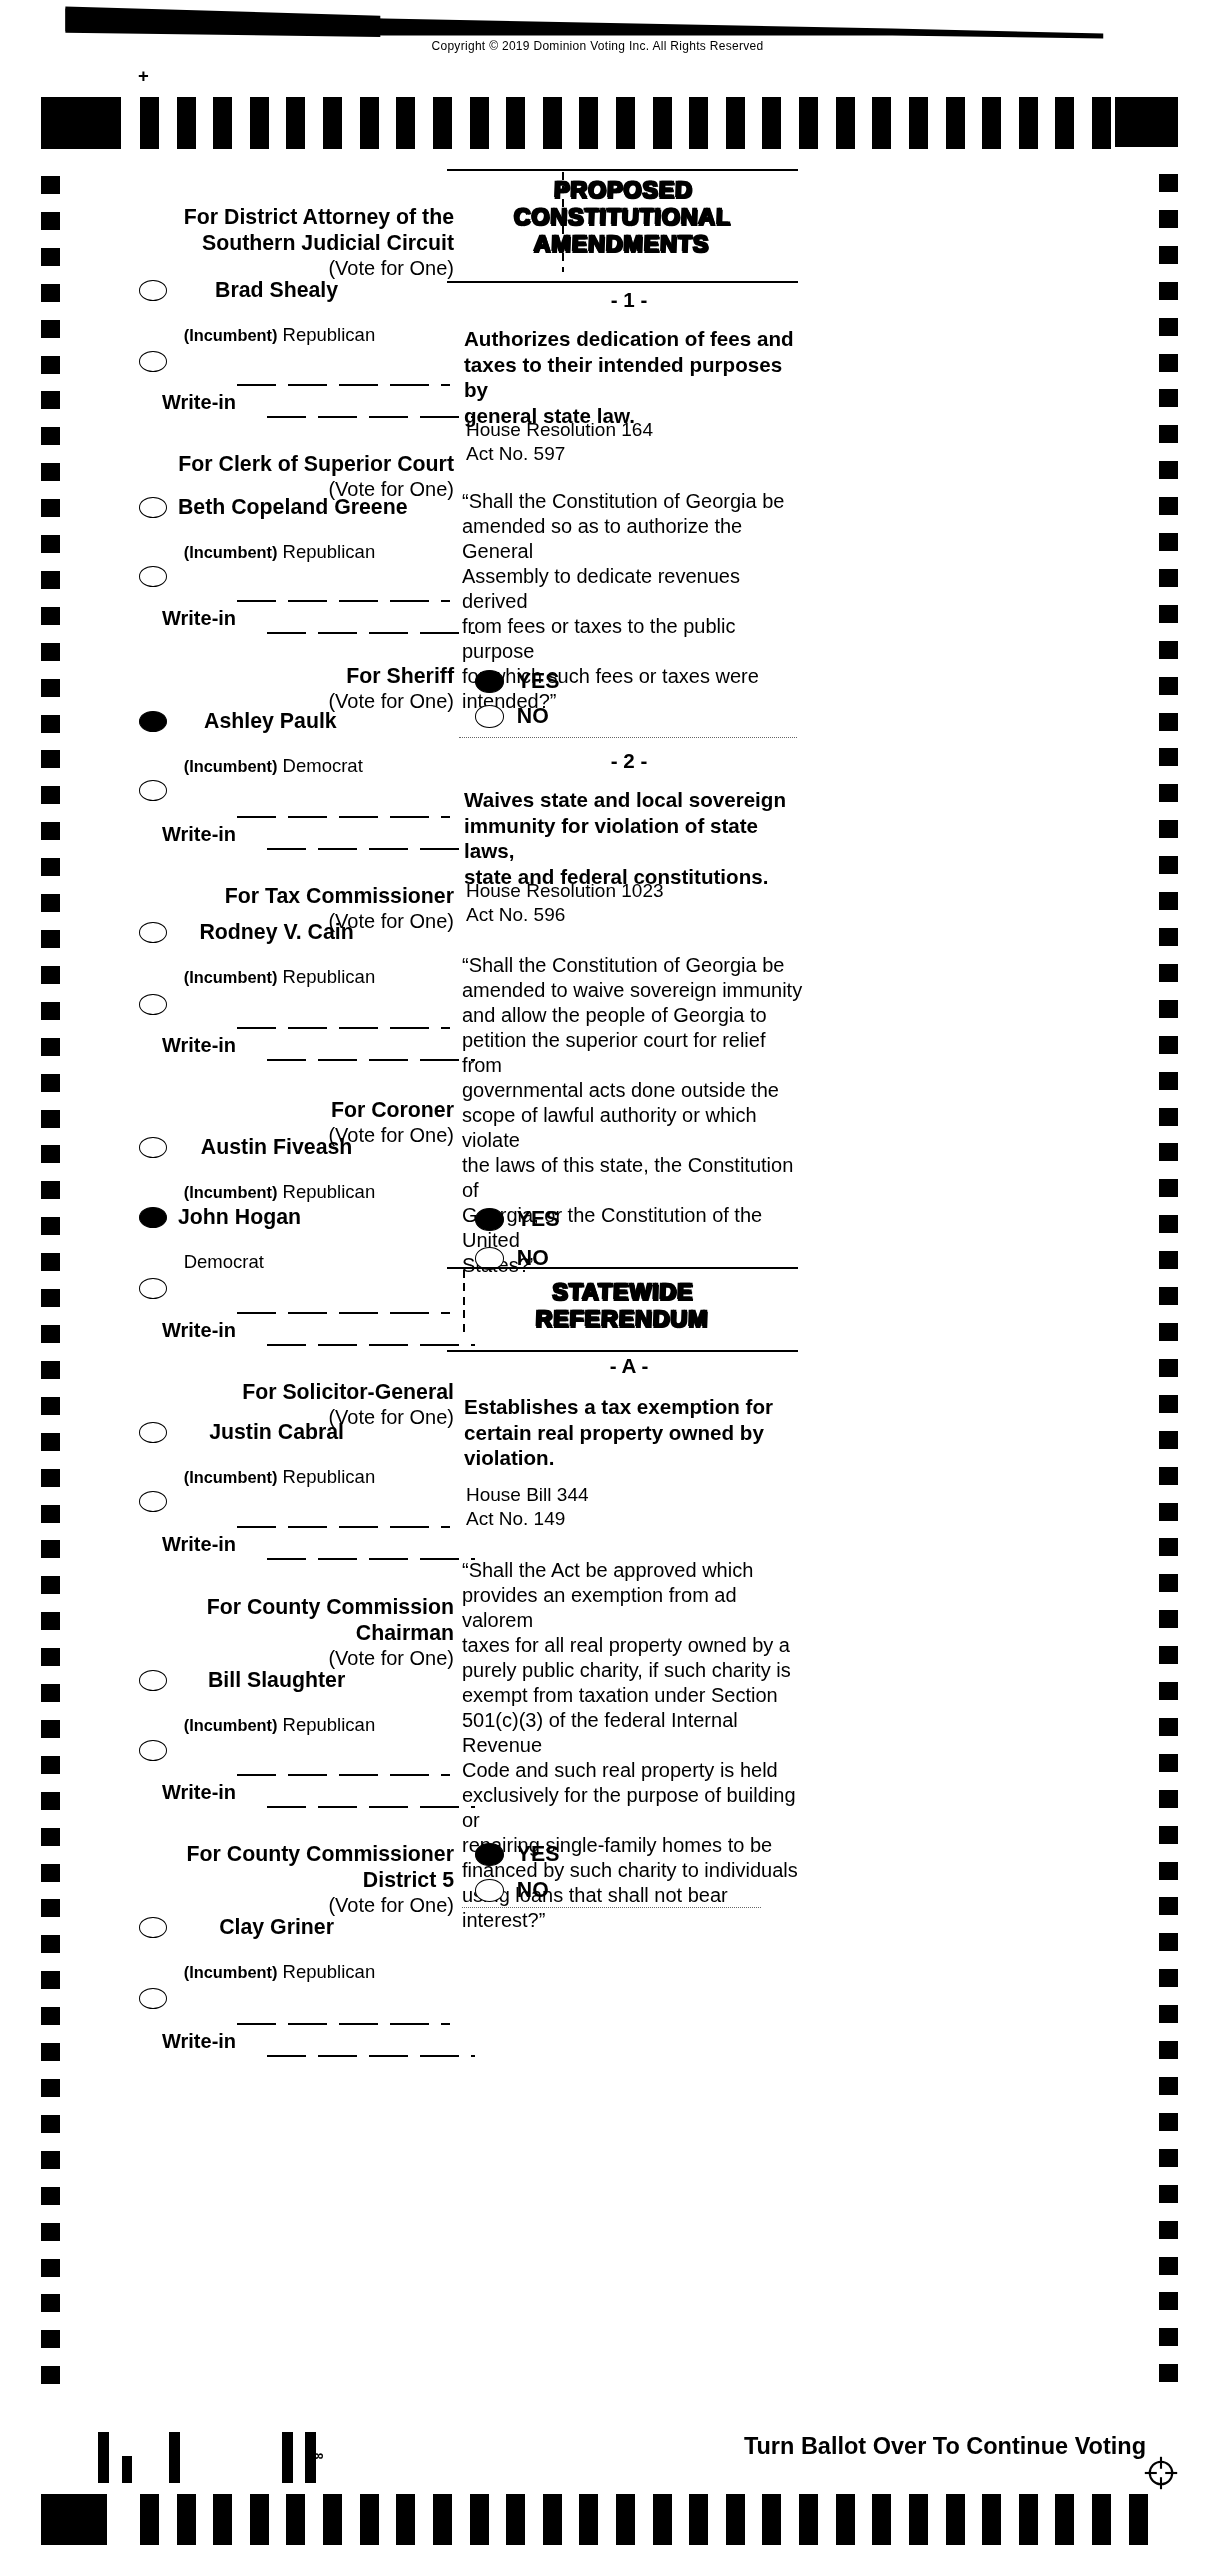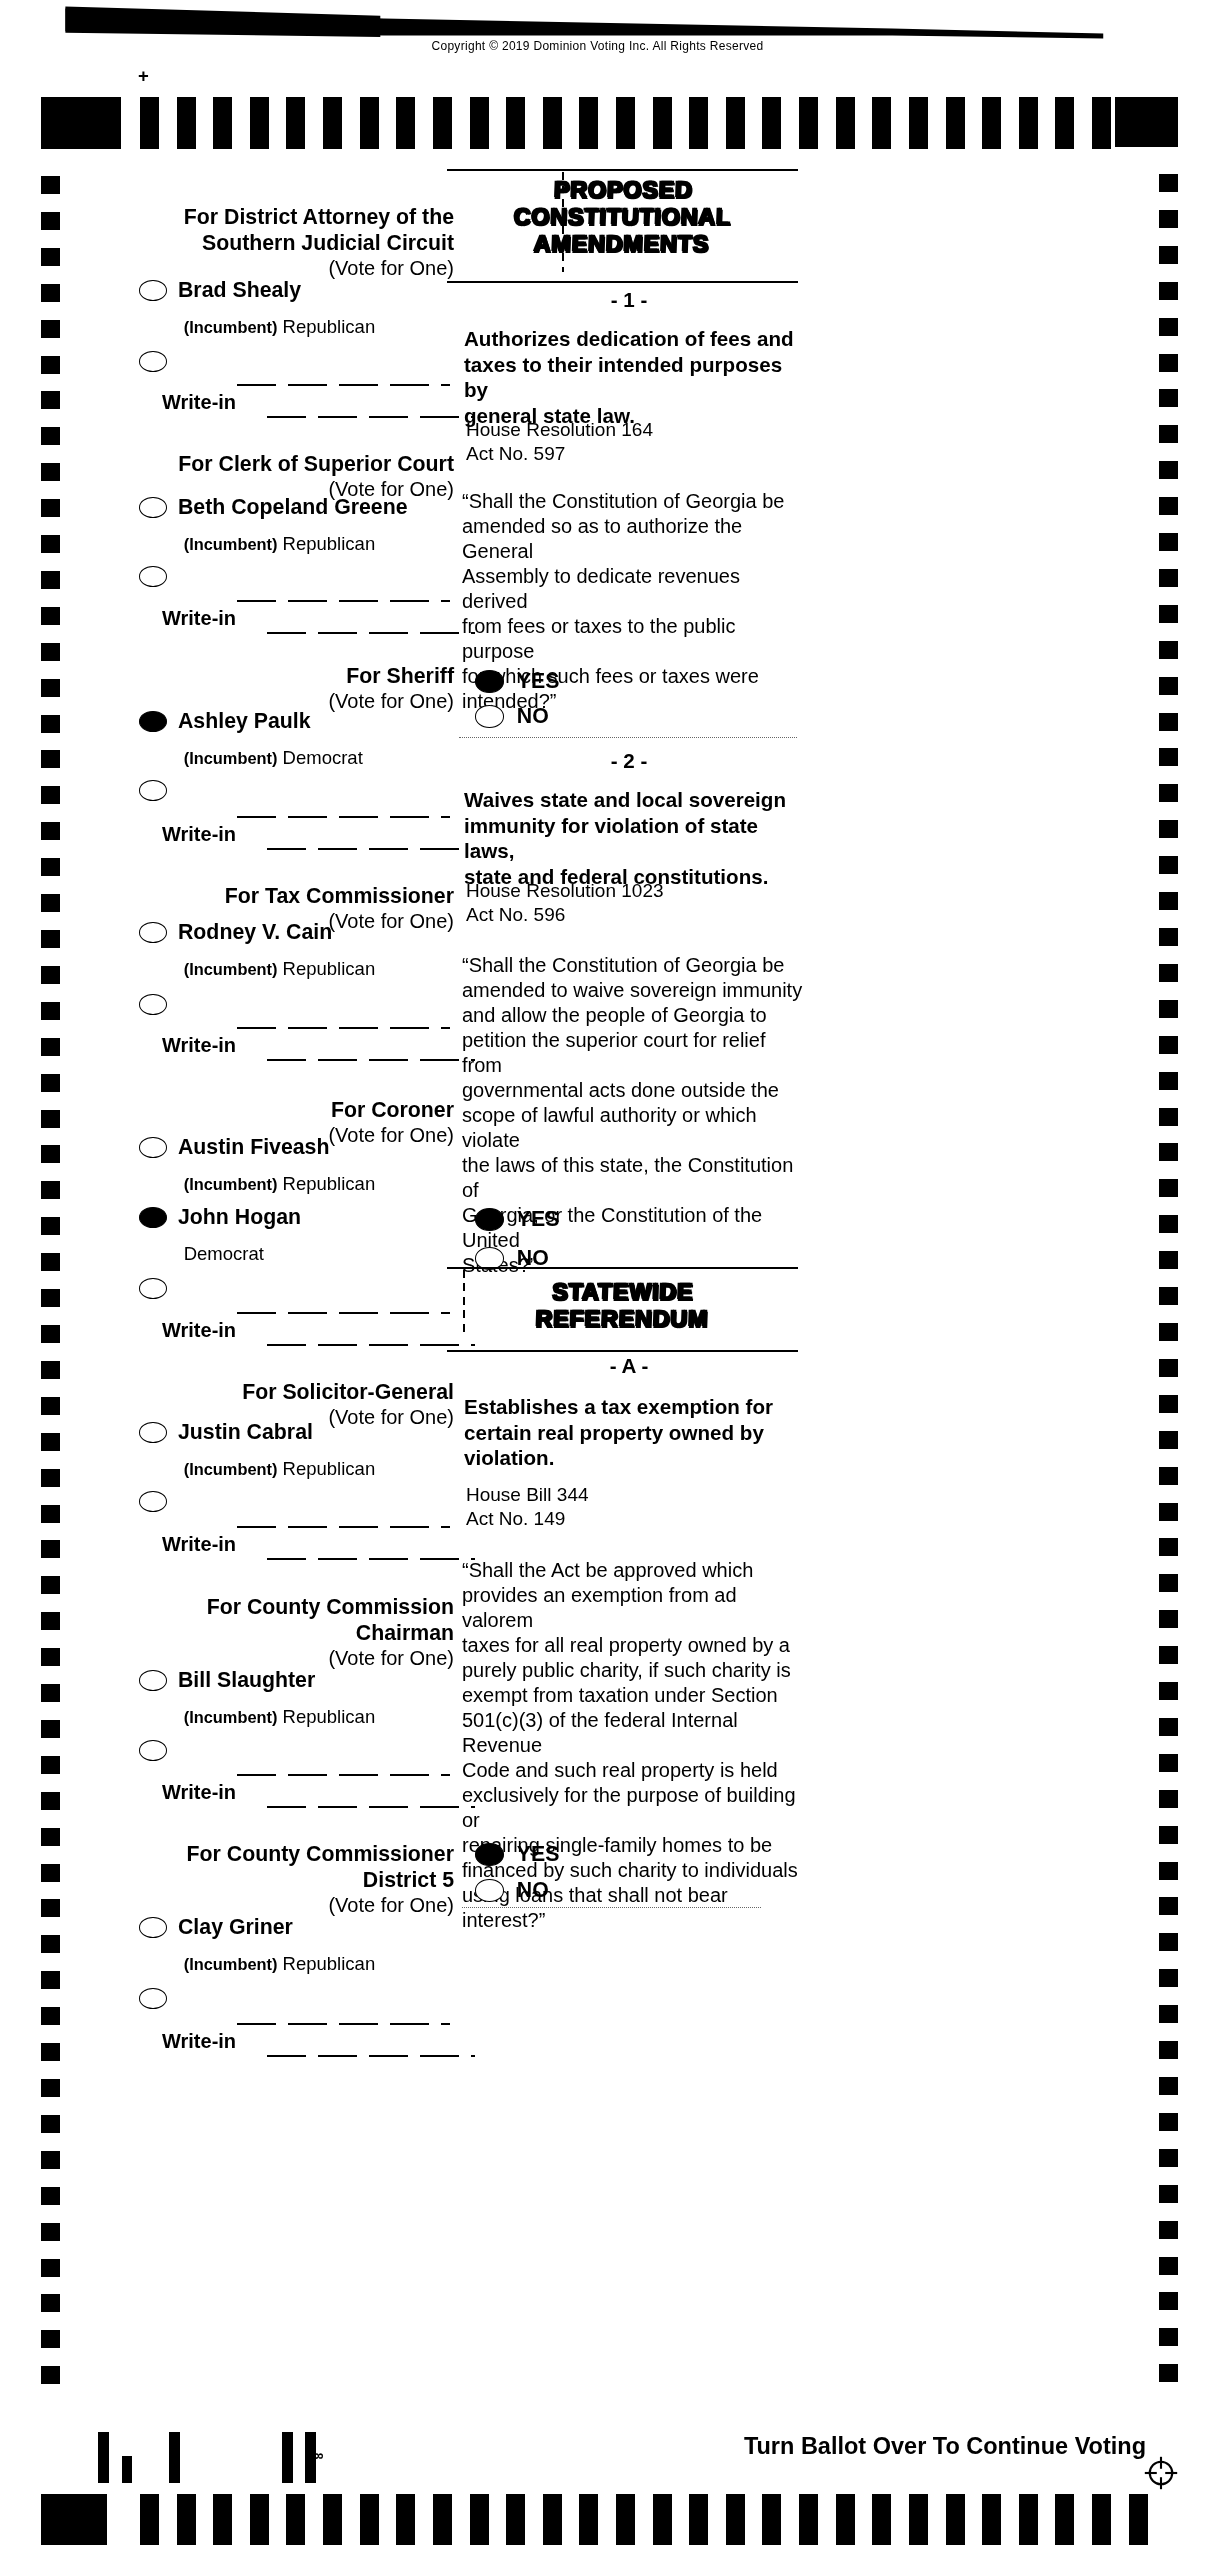--- a/index.html
+++ b/index.html
@@ -22,22 +22,22 @@
   .plus{position:absolute;top:67px;left:138px;font-size:18.5px;font-weight:bold;line-height:18.5px;}
 
   
   .c-title{position:absolute;left:106px;width:348px;text-align:right;
            font-weight:bold;font-size:21.3px;line-height:26px;white-space:pre-line;}
   .c-sub{font-weight:normal;font-size:20px;line-height:25.6px;}
   .cand{position:absolute;left:139px;display:flex;align-items:flex-start;gap:11.4px;width:313px;}
   .oval{width:25.6px;height:19px;border:1.4px solid #000;border-radius:50%;flex:none;
         margin-top:1.4px;background:#fff;}
   .oval[data-filled="true"]{background:#000;border-color:#000;}
-  .cname{font-weight:bold;font-size:21.3px;line-height:23.5px;}
-  .cmeta{margin-top:13px;padding-left:5.7px;font-size:18.5px;line-height:21.3px;}
+  .cname{font-weight:bold;font-size:21.3px;line-height:23.5px;text-align:center;}
+  .cmeta{margin-top:21px;padding-left:5.7px;font-size:18.5px;line-height:21.3px;}
   .cq{font-weight:bold;font-size:16.4px;}
   .writein{position:absolute;left:162px;width:307px;height:33px;}
   .wlabel{font-weight:bold;font-size:20px;line-height:24px;}
   .dash{position:absolute;height:2.1px;
         background:repeating-linear-gradient(90deg,#000 0 39px,transparent 39px 51px);}
   .dash-a{left:75px;top:-5.7px;width:213px;}
   .dash-b{left:105px;top:25.6px;width:208px;}
 
   
   .mbox{position:absolute;left:447px;width:351px;border-top:2.8px solid #000;border-bottom:2.8px solid #000;

